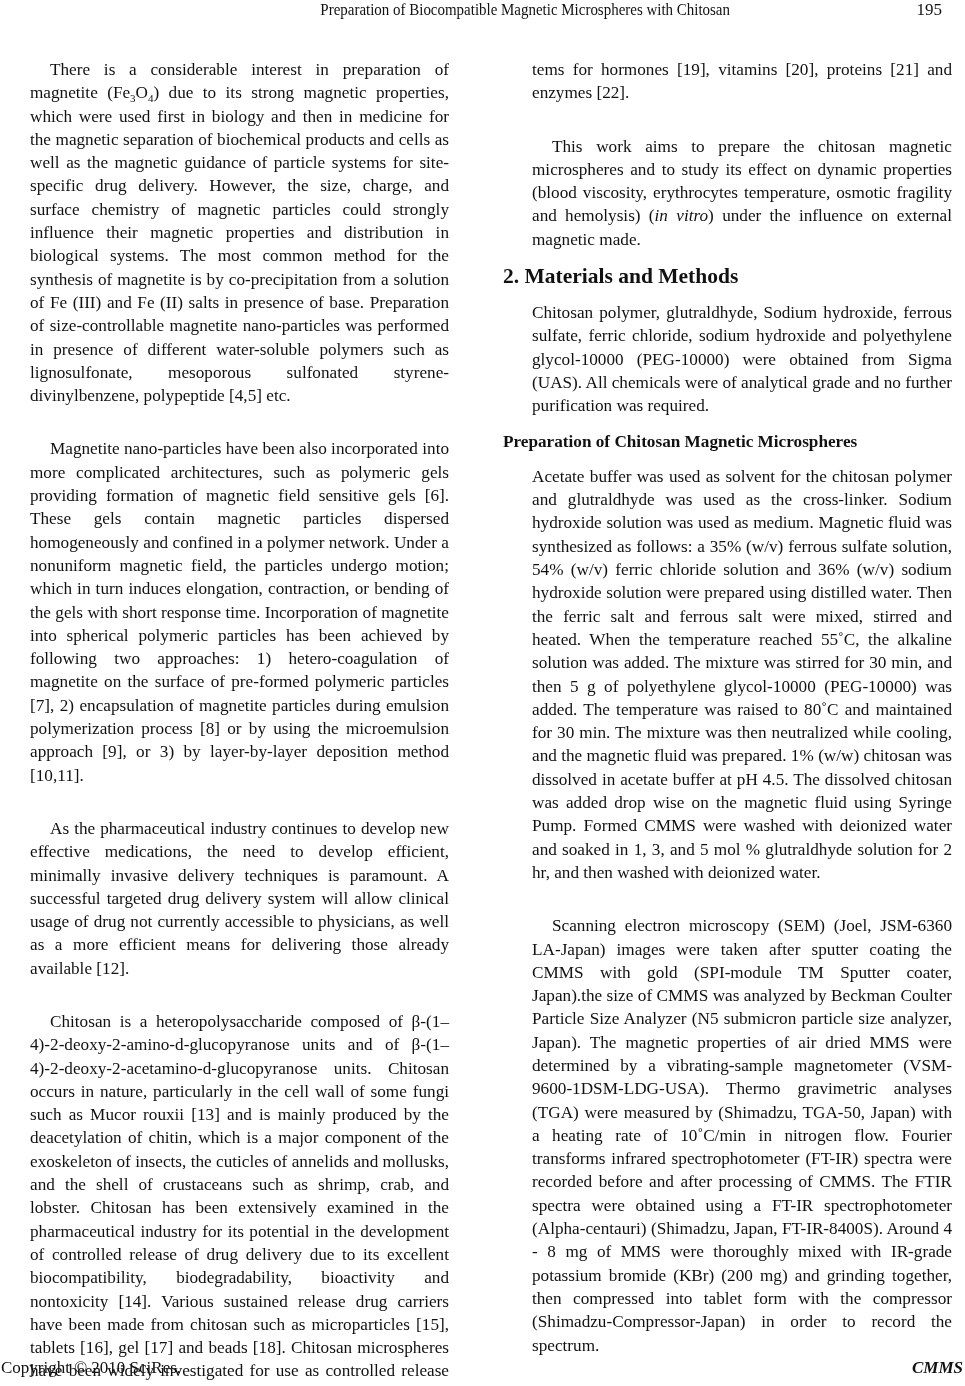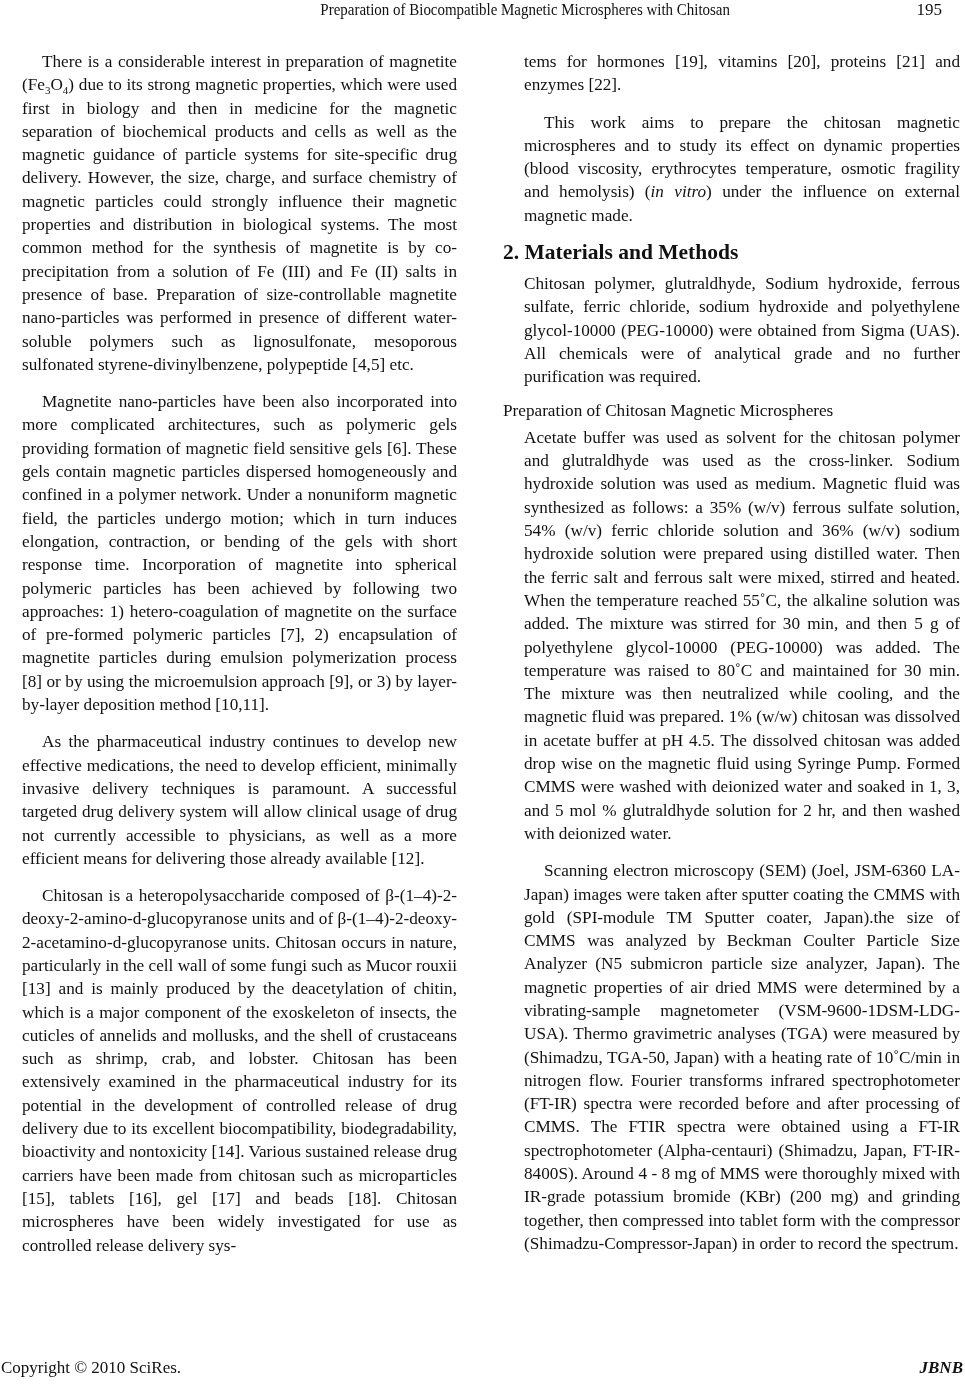--- a/index.html
+++ b/index.html
@@ -49,37 +49,37 @@
     }
     .col-left {
       left: 1px;
       width: 460px;
     }
     .col-right {
       left: 503px;
       width: 461px;
     }
     .column p {
-      margin: 4px;
+      margin: 12px;
       padding-left: 17px;
     }
     .column p.indent {
       text-indent: 20px;
     }
     .column p.last {
       text-align-last: left;
     }
     .section-heading {
       font-weight: bold;
       font-size: 21.5px;
       line-height: 26px;
       margin: 12px 0 7px 0;
     }
     .subheading {
-      font-weight: normal;
+      font-weight: bold;
       font-size: 17.2px;
       line-height: 23.3px;
       margin: 10px 0 0 0;
     }
     .spacer-6 { height: 6px; }
     .footer {
       position: absolute;
       top: 1358px;
       left: 0;
       width: 965px;
@@ -127,14 +127,14 @@
   <h2 class="section-heading">2. Materials and Methods</h2>
   <p class="last">Chitosan polymer, glutraldhyde, Sodium hydroxide, ferrous sulfate, ferric chloride, sodium hydroxide and polyethylene glycol-10000 (PEG-10000) were obtained from Sigma (UAS). All chemicals were of analytical grade and no further purification was required.</p>
   <h3 class="subheading">Preparation of Chitosan Magnetic Microspheres</h3>
   <p class="last">Acetate buffer was used as solvent for the chitosan polymer and glutraldhyde was used as the cross-linker. Sodium hydroxide solution was used as medium. Magnetic fluid was synthesized as follows: a 35% (w/v) ferrous sulfate solution, 54% (w/v) ferric chloride solution and 36% (w/v) sodium hydroxide solution were prepared using distilled water. Then the ferric salt and ferrous salt were mixed, stirred and heated. When the temperature reached 55˚C, the alkaline solution was added. The mixture was stirred for 30 min, and then 5 g of polyethylene glycol-10000 (PEG-10000) was added. The temperature was raised to 80˚C and maintained for 30 min. The mixture was then neutralized while cooling, and the magnetic fluid was prepared. 1% (w/w) chitosan was dissolved in acetate buffer at pH 4.5. The dissolved chitosan was added drop wise on the magnetic fluid using Syringe Pump. Formed CMMS were washed with deionized water and soaked in 1, 3, and 5 mol % glutraldhyde solution for 2 hr, and then washed with deionized water.</p>
   <div class="spacer-6"></div>
   <p class="indent last">Scanning electron microscopy (SEM) (Joel, JSM-6360 LA-Japan) images were taken after sputter coating the CMMS with gold (SPI-module TM Sputter coater, Japan).the size of CMMS was analyzed by Beckman Coulter Particle Size Analyzer (N5 submicron particle size analyzer, Japan). The magnetic properties of air dried MMS were determined by a vibrating-sample magnetometer (VSM-9600-1DSM-LDG-USA). Thermo gravimetric analyses (TGA) were measured by (Shimadzu, TGA-50, Japan) with a heating rate of 10˚C/min in nitrogen flow. Fourier transforms infrared spectrophotometer (FT-IR) spectra were recorded before and after processing of CMMS. The FTIR spectra were obtained using a FT-IR spectrophotometer (Alpha-centauri) (Shimadzu, Japan, FT-IR-8400S). Around 4 - 8 mg of MMS were thoroughly mixed with IR-grade potassium bromide (KBr) (200 mg) and grinding together, then compressed into tablet form with the compressor (Shimadzu-Compressor-Japan) in order to record the spectrum.</p>
 </div>
 
 <div class="footer">
   <span class="copyright">Copyright © 2010 SciRes.</span>
-  <span class="journal">JBNB</span>
+  <span class="journal">CMMS</span>
 </div>
 
 </body></html>

